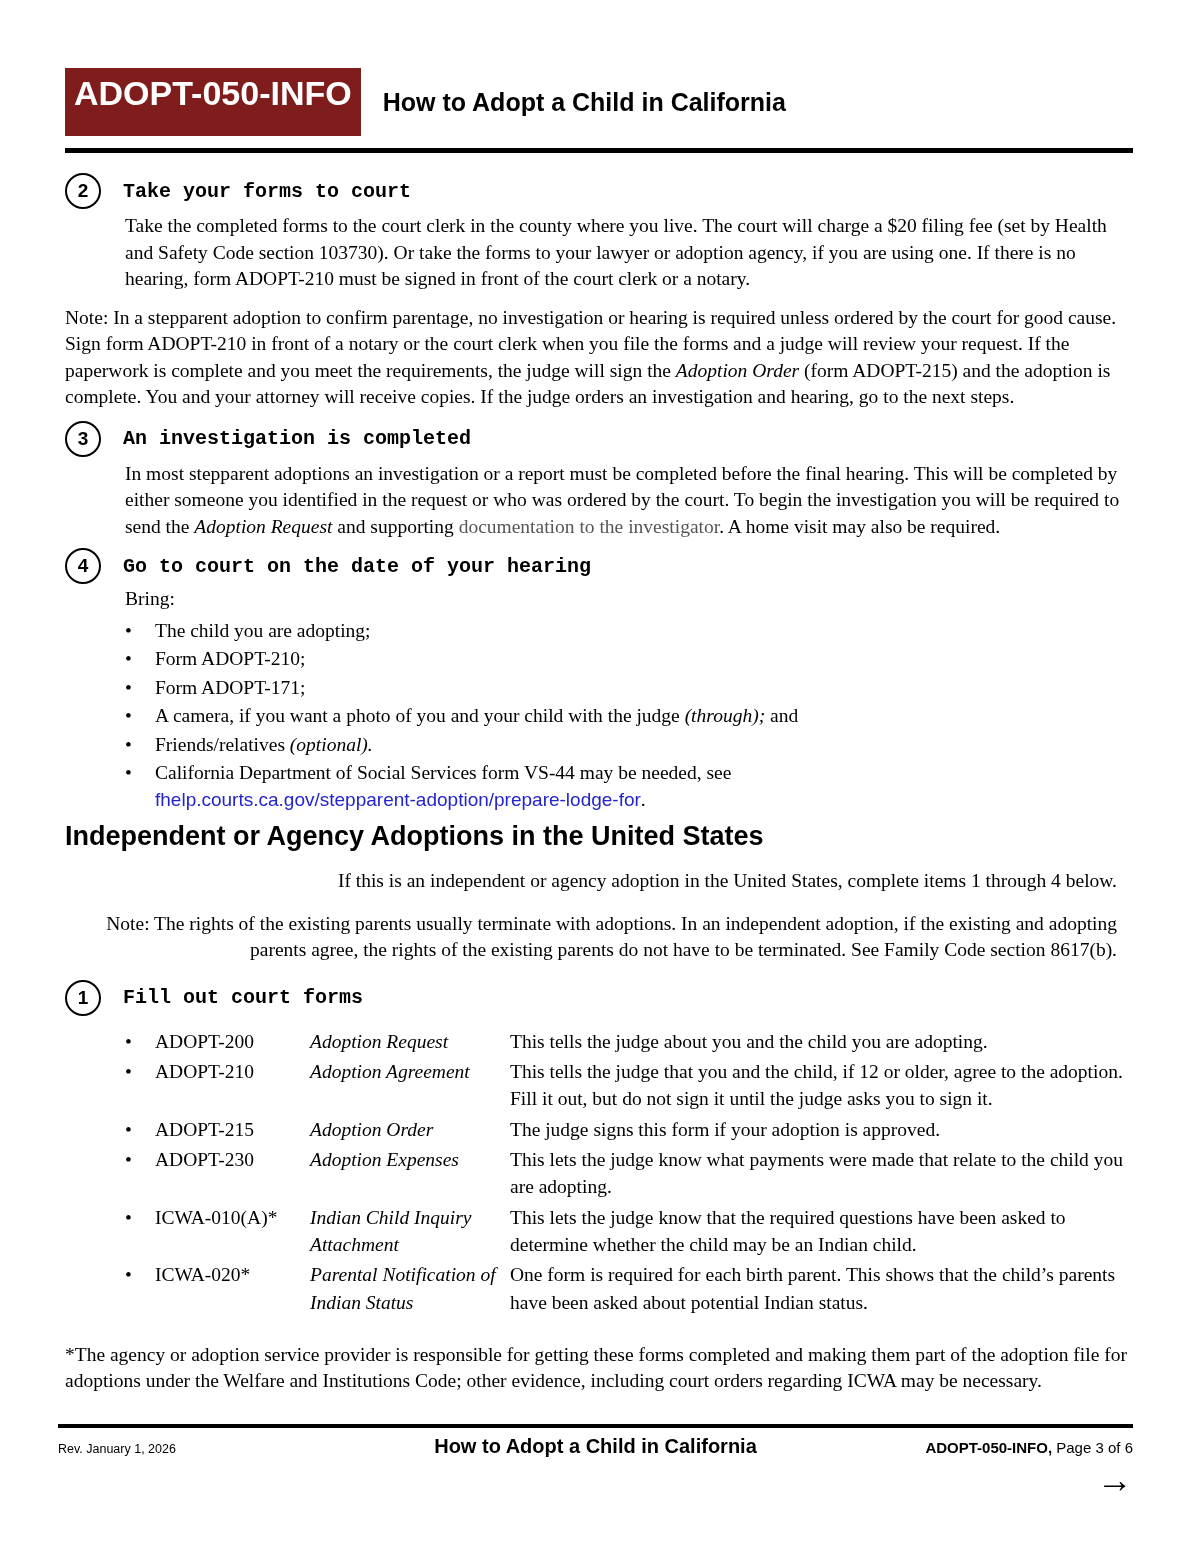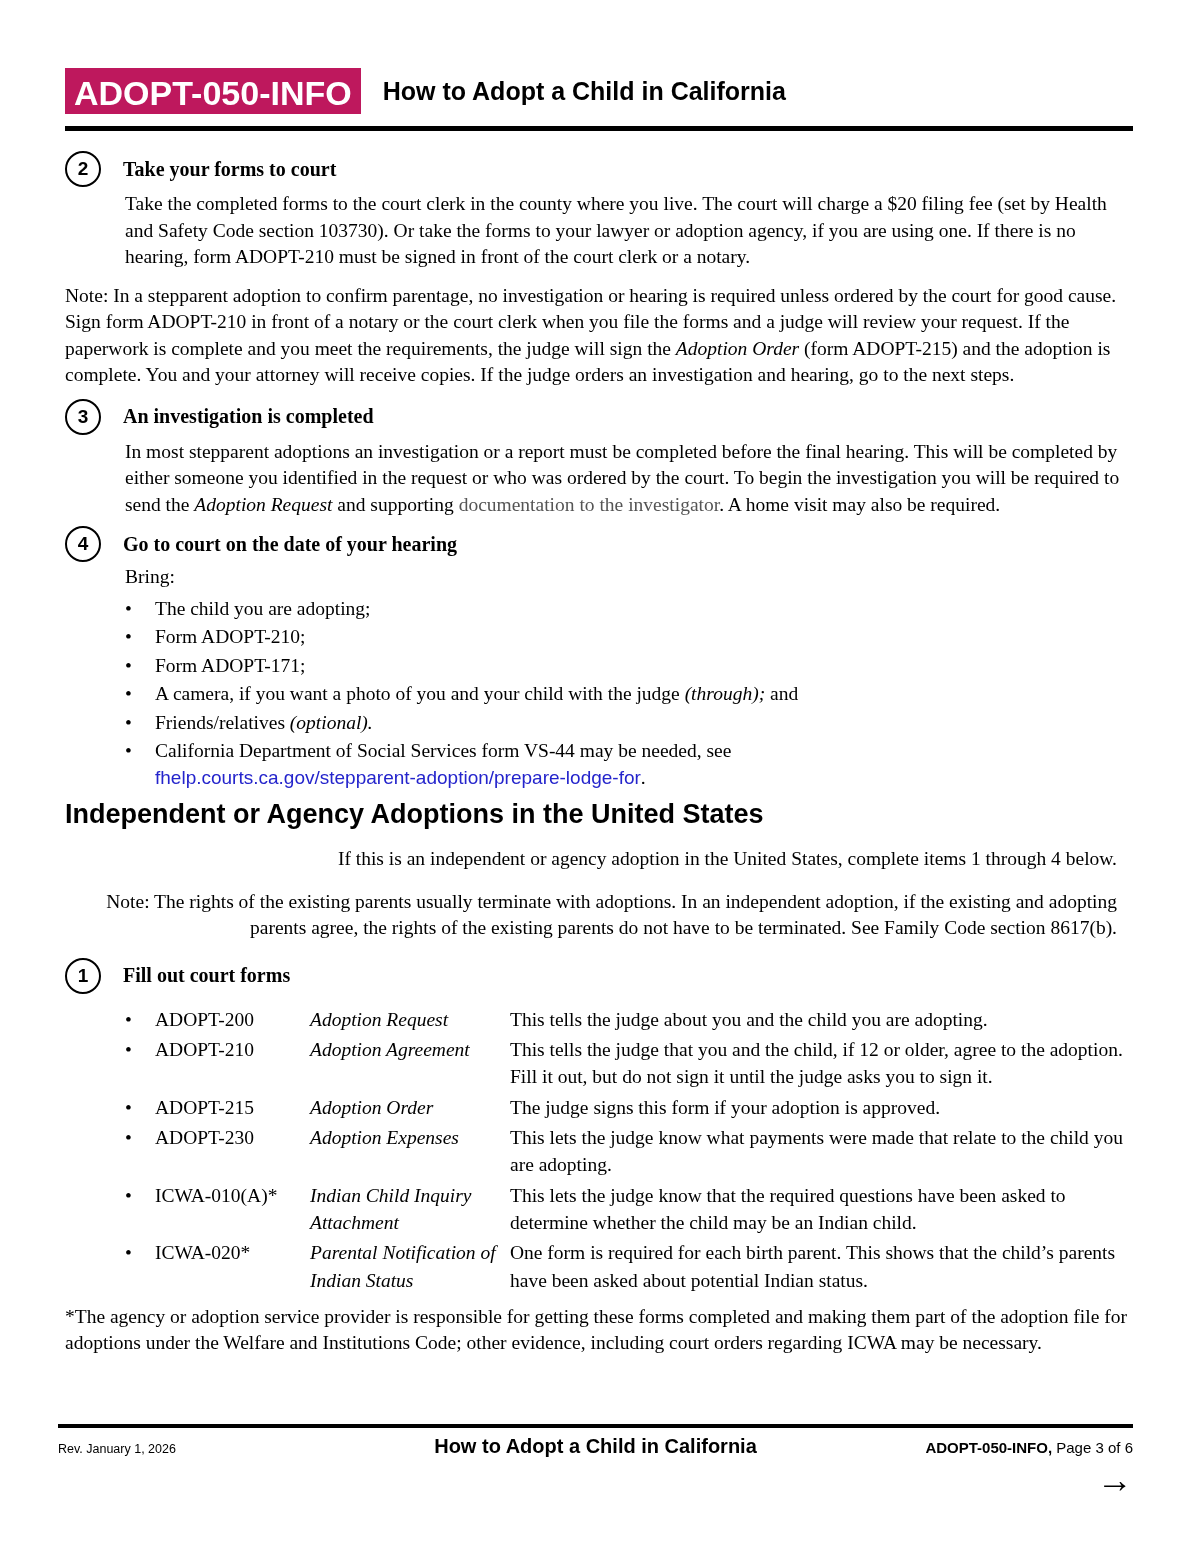--- a/index.html
+++ b/index.html
@@ -3,32 +3,32 @@
 <meta charset="utf-8">
 <title>ADOPT-050-INFO</title>
 <style>
   :root{ --link:#2424cc; --muted:#555555; --ink:#000000; }
   html,body{margin:0;padding:0;background:#ffffff;}
   body{width:1200px;height:1553px;font-family:"Liberation Serif",serif;color:var(--ink);}
   .page{position:relative;width:1200px;height:1553px;box-sizing:border-box;padding:68px 67px 0 65px;overflow:hidden;}
 
   
   .doc-header{display:flex;align-items:center;gap:22px;}
-  .form-code-box{background:#be185d;color:#fff;font-family:"Liberation Sans",sans-serif;
-    font-weight:bold;font-size:34px;line-height:1;padding:8px 9px 4px;white-space:nowrap;}
+  .form-code-box{background:#7f1d1d;color:#fff;font-family:"Liberation Sans",sans-serif;
+    font-weight:bold;font-size:34px;line-height:1;padding:8px 9px 26px;white-space:nowrap;}
   .doc-title{font-family:"Liberation Sans",sans-serif;font-weight:bold;font-size:25px;white-space:nowrap;}
   .top-rule{border:none;border-top:5px solid #000;margin:12px 0 0;}
 
   
   .step2{margin-top:20px;} .step3{margin-top:10px;} .step4{margin-top:8px;} .step1{margin-top:14px;}
   .step-head{display:flex;align-items:center;gap:22px;}
   .step-circle{width:36px;height:36px;box-sizing:border-box;border:2px solid #000;border-radius:50%;
     display:flex;align-items:center;justify-content:center;
     font-family:"Liberation Sans",sans-serif;font-weight:bold;font-size:19px;flex:0 0 36px;}
-  .step-head h2{margin:0;font-family:Liberation Serif, serif;font-weight:bold;font-size:20px;}
+  .step-head h2{margin:0;font-family:Liberation Mono, monospace;font-weight:bold;font-size:20px;}
 
   .body{font-size:19.5px;line-height:1.36;margin:0;}
   .para{margin-top:4px;}
   .indent{margin-left:60px;}
   .note{margin-top:12px;}
   .intro{margin-left:60px;margin-top:2px;}
 
   .seg-b{font-weight:normal;}
   .seg-i{font-style:italic;}
   .seg-g{color:var(--muted);}
@@ -45,21 +45,21 @@
   .sec-p{margin:16px;text-align:right;}
 
   
   .forms{margin-top:12px;}
   .form-row{display:flex;margin:0 0 3px 60px;font-size:19.5px;line-height:1.40;}
   .f-blt{flex:0 0 30px;}
   .f-code{flex:0 0 155px;}
   .f-name{flex:0 0 200px;font-style:italic;padding-right:12px;box-sizing:border-box;}
   .f-desc{flex:1;}
 
-  .footnote{margin-top:10px;}
+  .footnote{margin-top:26px;}
 
   
   .footer{position:absolute;left:58px;right:67px;top:1424px;}
   .footer-rule{border:none;border-top:4px solid #000;margin:0;}
   .footer-row{display:grid;grid-template-columns:1fr auto 1fr;align-items:baseline;margin-top:7px;}
   .f-left{font-family:"Liberation Sans",sans-serif;font-size:12.5px;}
   .f-center{font-family:"Liberation Sans",sans-serif;font-weight:bold;font-size:20px;text-align:center;}
   .f-right{font-family:"Liberation Sans",sans-serif;font-size:15px;text-align:right;}
   .f-right .code{font-weight:bold;}
   .arrow{text-align:right;font-family:"Liberation Sans",sans-serif;font-weight:bold;font-size:36px;line-height:1;margin-top:4px;}

